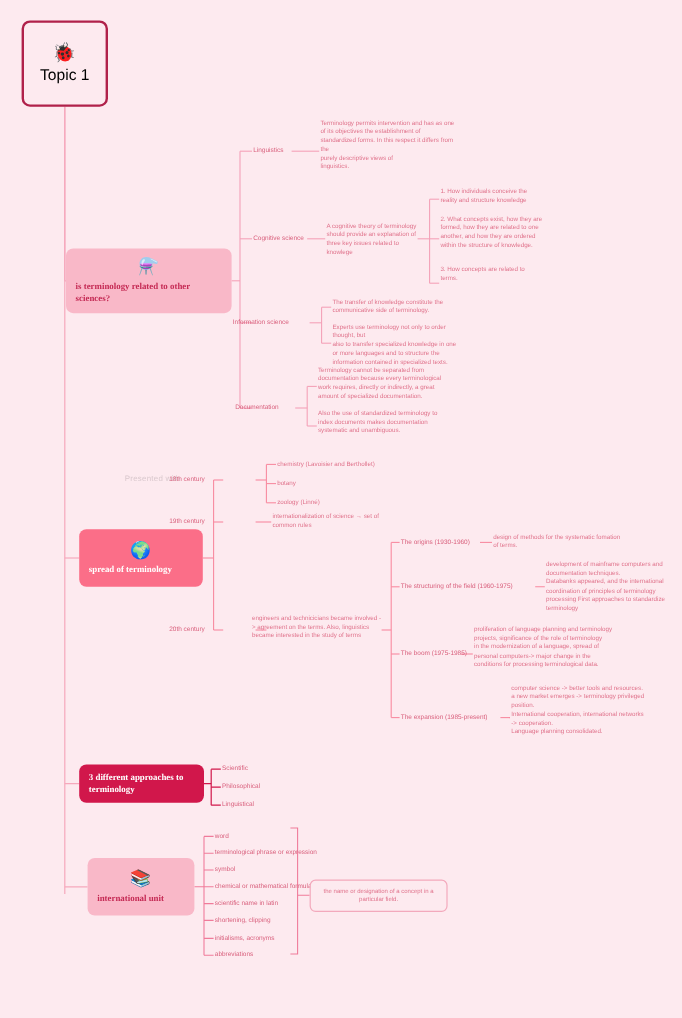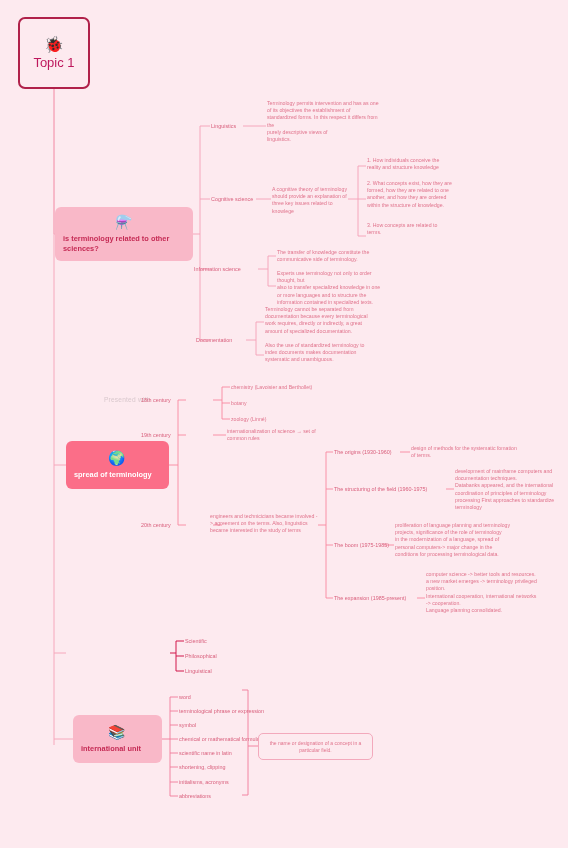--- a/index.html
+++ b/index.html
@@ -18,32 +18,32 @@
 
   
   .root{
     left:18px;top:17px;width:72px;height:72px;
     background:#fdeaef;
     border:2px solid #b0214a;
     border-radius:7px;
     display:flex;flex-direction:column;align-items:center;justify-content:center;
   }
   .root .emoji{font-size:16px;line-height:16px;margin-bottom:2px;}
-  .root .title{font-size:13px;color:#be185d;font-weight:400;}
+  .root .title{font-size:13px;color:#000000;font-weight:400;}
 
   
   .card{
     border-radius:6px;
     display:flex;flex-direction:column;
     justify-content:center;
     padding:6px 8px;
     box-sizing:border-box;
   }
   .card .emoji{font-size:14px;line-height:15px;text-align:center;margin-bottom:4px;}
-  .card .label{font-size:7.4px;font-weight:bold;line-height:10px;}
+  .card .label{font-size:7.4px;font-weight:bold;line-height:10px;font-family:Liberation Serif, serif;}
 
   .card.pink{background:#f9b8c8;color:#c52b55;}
   .card.rose{background:#fb6e88;color:#ffffff;}
   .card.deep{background:#d1174b;color:#ffffff;}
   .card.lightpink{background:#f9b8c8;color:#c52b55;}
 
   #card-sciences{left:55px;top:207px;width:138px;height:54px;}
   #card-origins{left:66px;top:441px;width:103px;height:48px;}
   #card-approaches{left:66px;top:637px;width:104px;height:32px;}
   #card-unit{left:73px;top:715px;width:89px;height:48px;}
@@ -231,20 +231,23 @@
   <div class="t l2" style="left:334px;top:542px;">The boom (1975-1985)</div>
   <div class="t wide" style="left:395px;top:522px;width:116px;white-space:pre-line;">proliferation of language planning and terminology projects, significance of the role of terminology
 in the modernization of a language, spread of personal computers-&gt; major change in the conditions for processing terminological data.</div>
 
   <div class="t l2" style="left:334px;top:595px;">The expansion (1985-present)</div>
   <div class="t wide" style="left:426px;top:571px;width:112px;white-space:pre-line;">computer science -&gt; better tools and resources.
 a new market emerges -&gt; terminology privileged position.
 International cooperation,  international networks -&gt; cooperation.
 Language planning consolidated.</div>
 
+  <div class="node card deep" id="card-approaches">
+    <span class="label">3 different approaches to terminology</span>
+  </div>
   <div class="t l2" style="left:185px;top:638px;">Scientific</div>
   <div class="t l2" style="left:185px;top:653px;">Philosophical</div>
   <div class="t l2" style="left:185px;top:668px;">Linguistical</div>
 
   <div class="node card lightpink" id="card-unit">
     <span class="emoji">📚</span>
     <span class="label">international unit</span>
   </div>
 
   <div class="t l2" style="left:179px;top:694px;">word</div>

